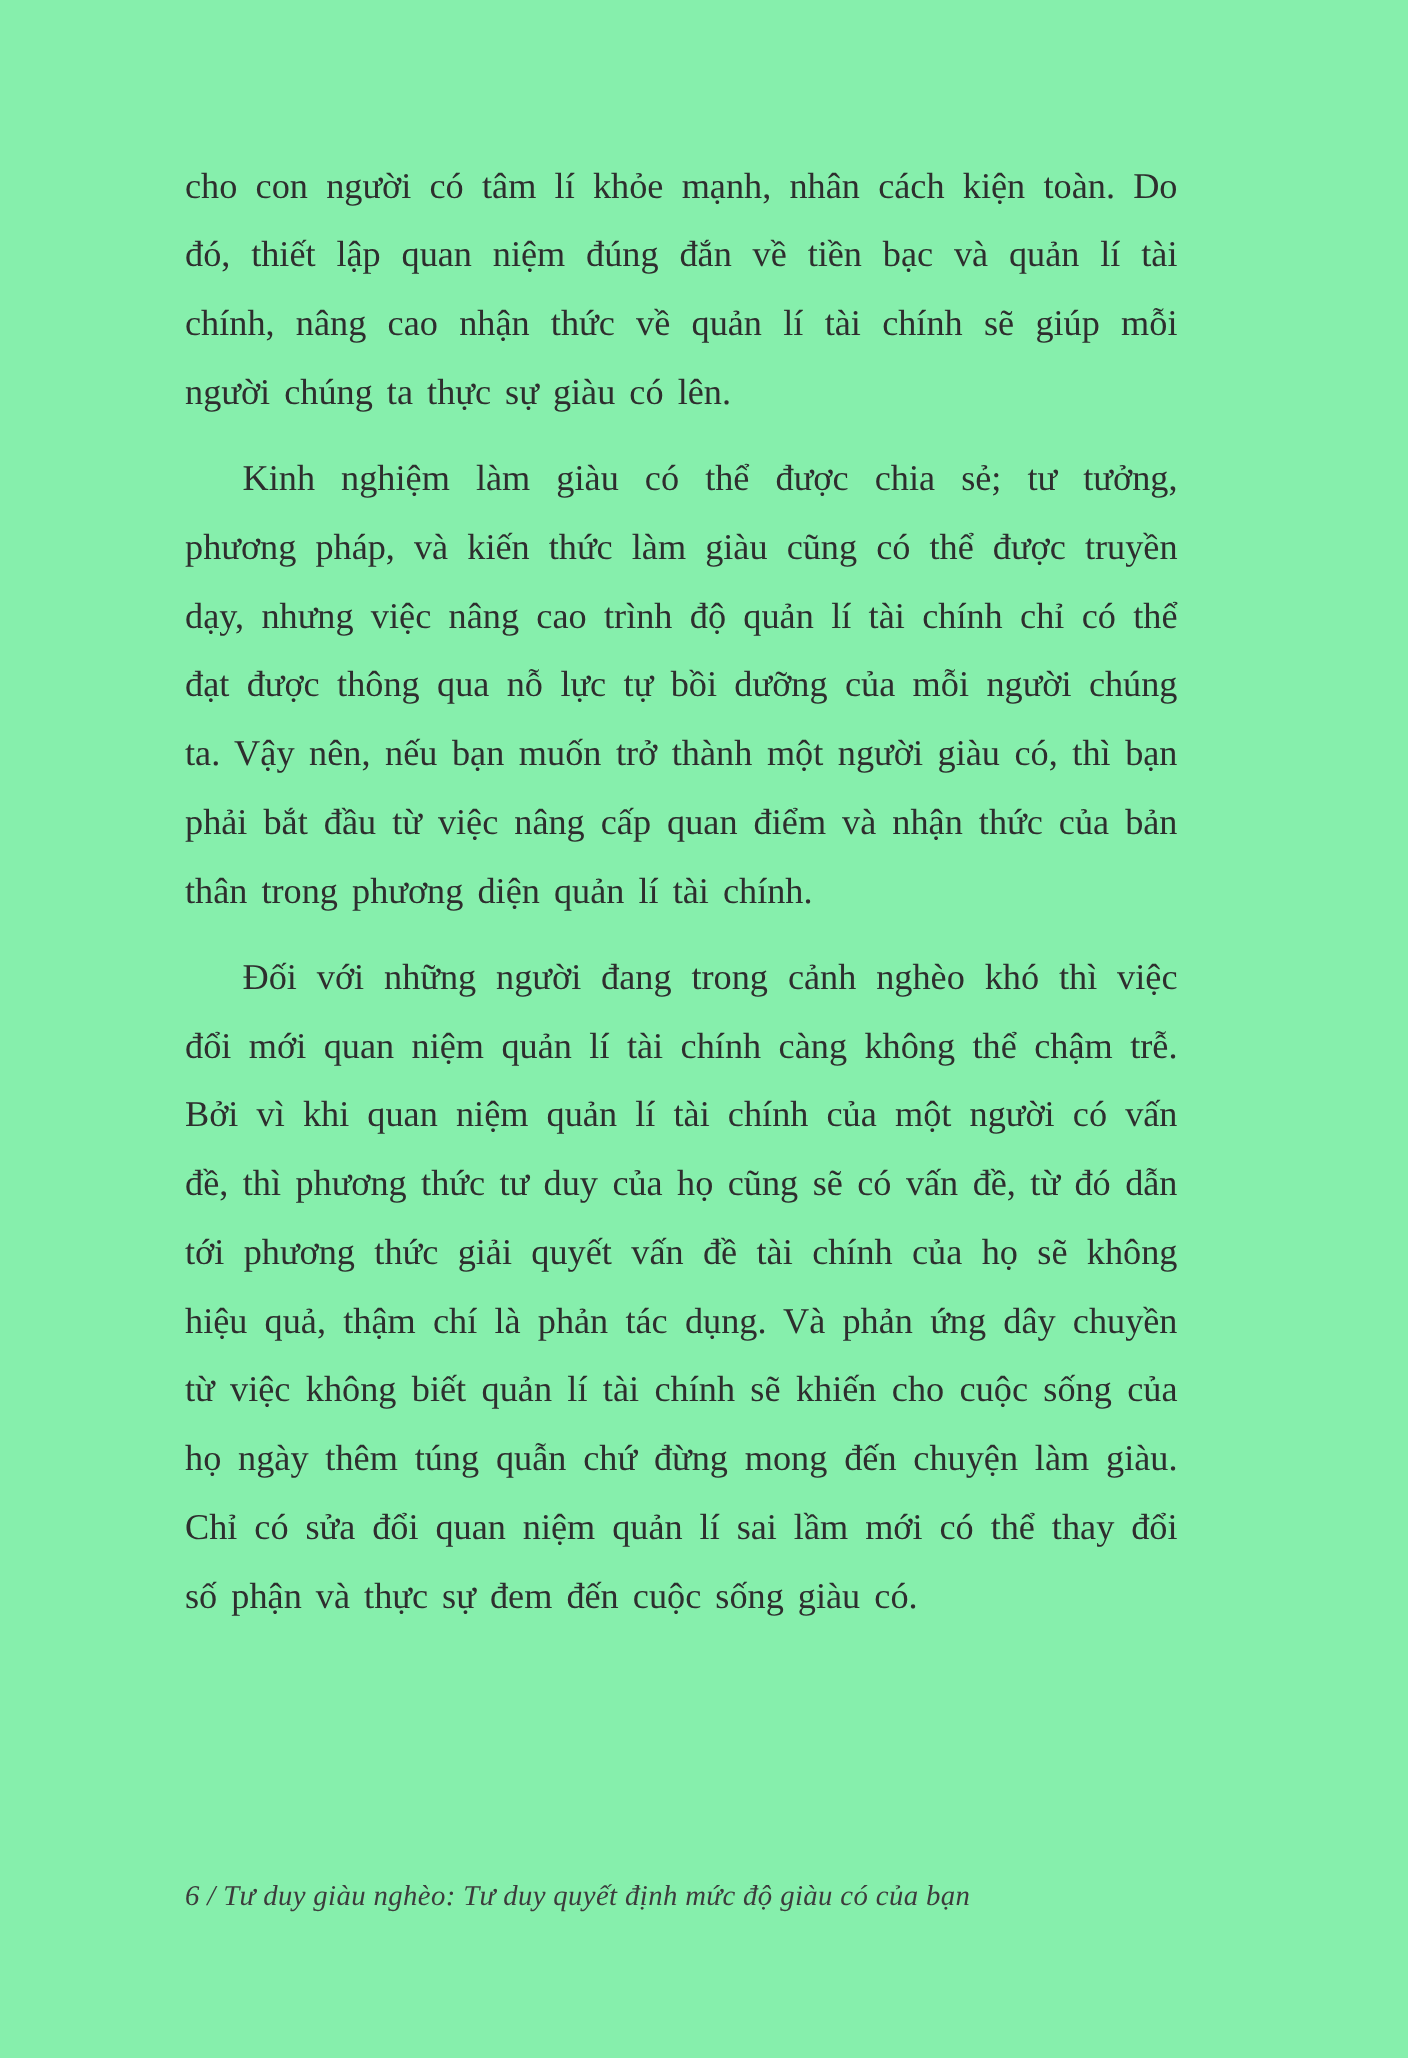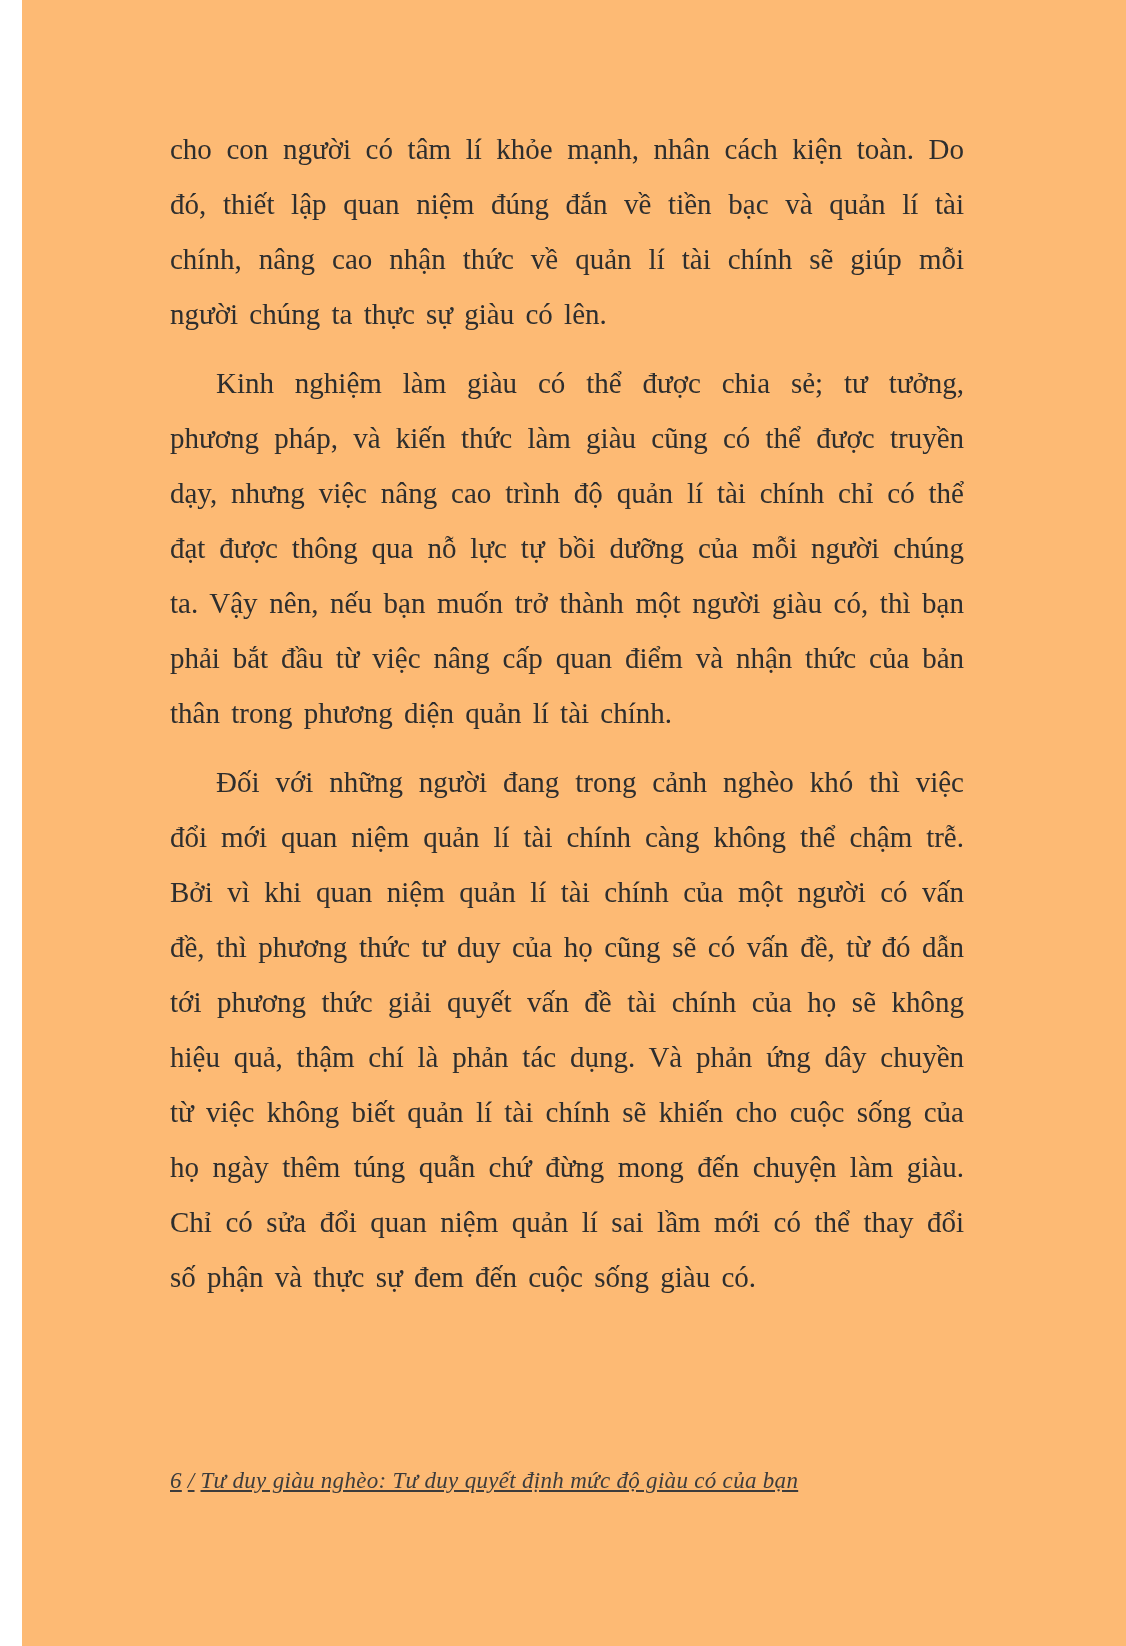--- a/index.html
+++ b/index.html
@@ -11,22 +11,21 @@
     width: 1126px;
     height: 1646px;
     position: relative;
     font-family: "Liberation Serif", "DejaVu Serif", serif;
     color: #2e2e2e;
     overflow: hidden;
   }
   .page {
     position: absolute;
     inset: 0;
-    background: #fdba74;
-    margin-left: 22px;
+    background: #86efac;
   }
   .text-block {
     position: absolute;
     top: 122px;
     left: 148px;
     width: 794px;
   }
   .para {
     margin: 0 0 14px 0;
     font-size: 29px;
@@ -35,30 +34,29 @@
     text-justify: inter-word;
     word-spacing: 4px;
     text-indent: 46px;
     color: #2e2e2e;
   }
   .para.no-indent {
     text-indent: 0;
   }
   .footer {
     position: absolute;
-    top: 1466px;
+    top: 1502px;
     left: 148px;
     width: 794px;
     font-style: italic;
     font-size: 23px;
     line-height: 30px;
     color: #3c3c3c;
     letter-spacing: 0.3px;
     white-space: nowrap;
-    text-decoration: underline;
   }
   .footer span {
     font-style: italic;
   }
   .footer .sep {
     margin: 0 6px;
   }
 </style>
 </head>
 <body>

